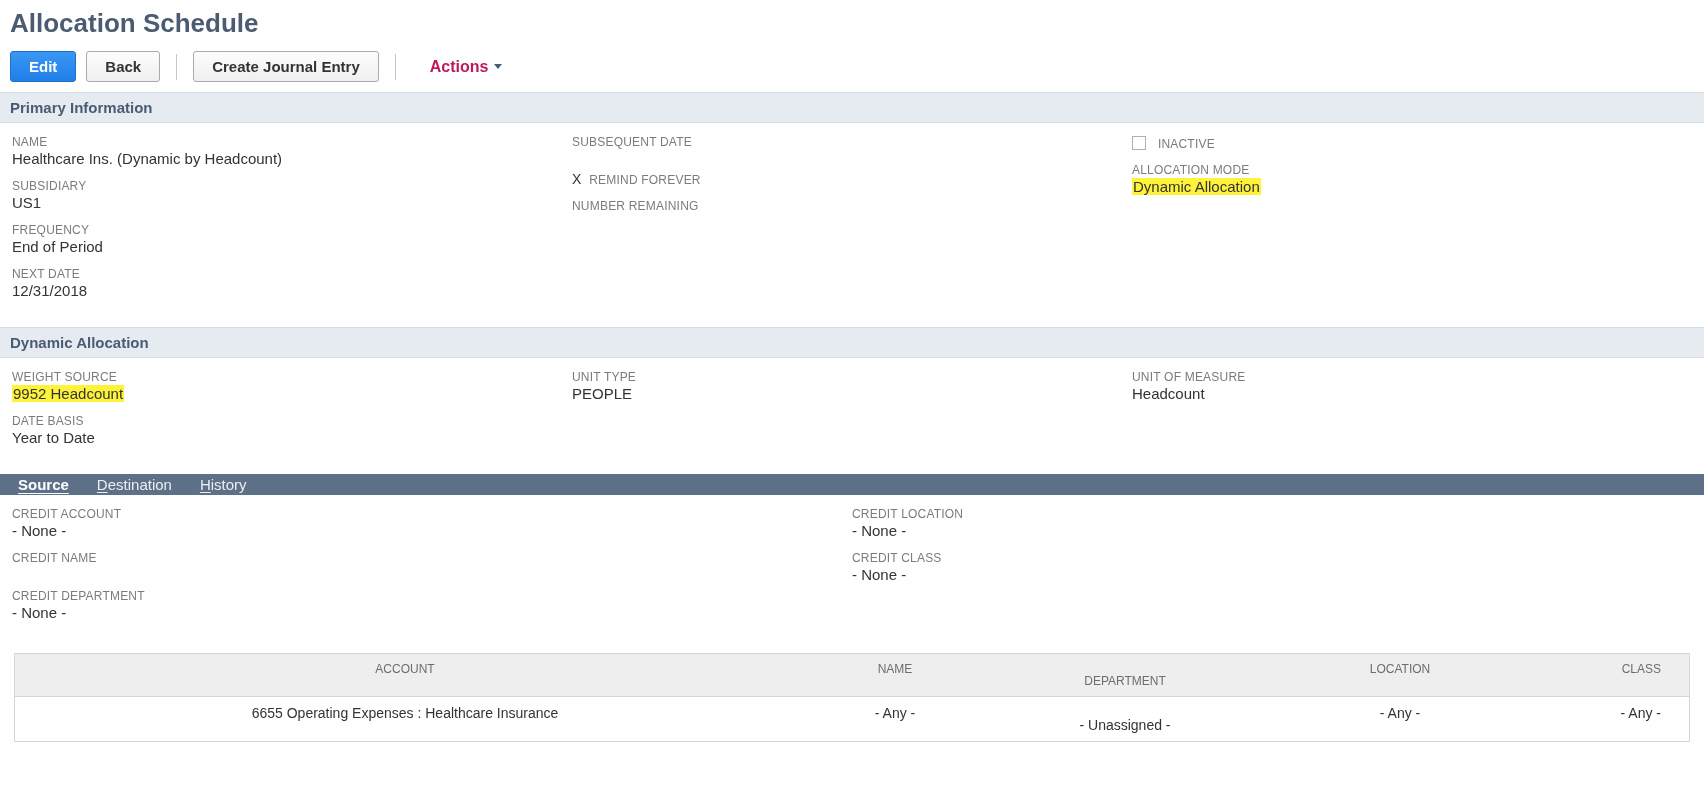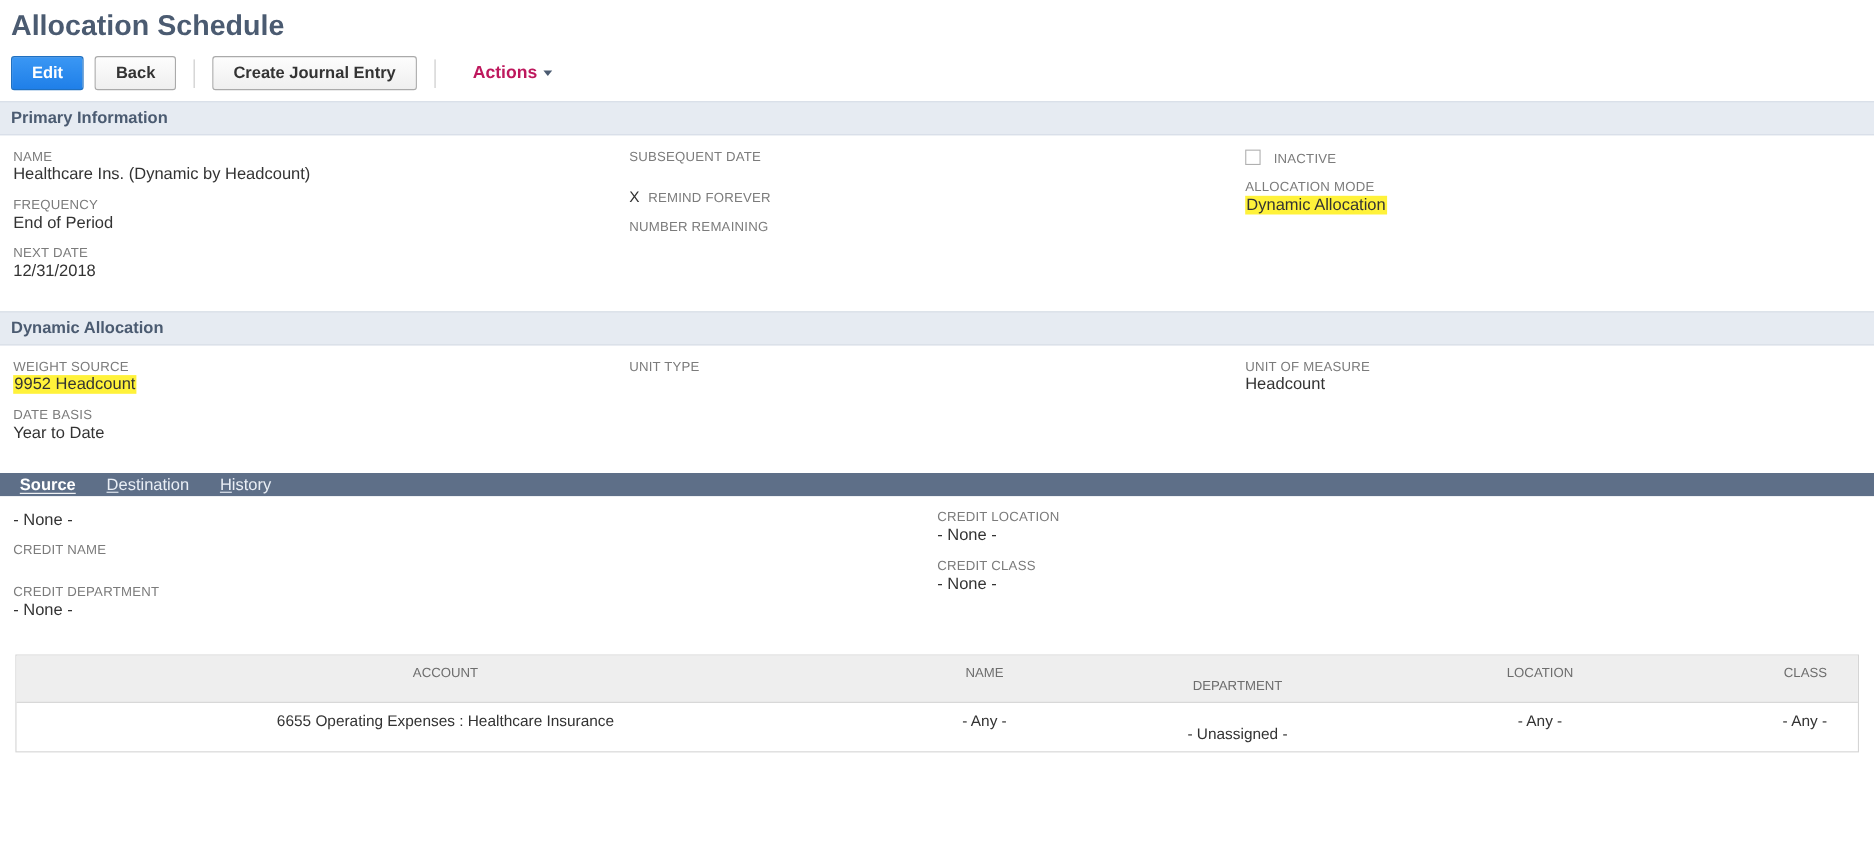--- a/index.html
+++ b/index.html
@@ -208,20 +208,24 @@
 
   <div class="section-hdr">Primary Information</div>
   <div class="section-body">
     <div class="cols">
       <div class="col">
         <div class="field">
           <div class="label">NAME</div>
           <div class="value">Healthcare Ins. (Dynamic by Headcount)</div>
         </div>
         <div class="field">
+          <div class="label">SUBSIDIARY</div>
+          <div class="value">US1</div>
+        </div>
+        <div class="field">
           <div class="label">FREQUENCY</div>
           <div class="value">End of Period</div>
         </div>
         <div class="field">
           <div class="label">NEXT DATE</div>
           <div class="value">12/31/2018</div>
         </div>
       </div>
       <div class="col">
         <div class="field">
@@ -257,20 +261,21 @@
           <div class="value"><span class="hl">9952 Headcount</span></div>
         </div>
         <div class="field">
           <div class="label">DATE BASIS</div>
           <div class="value">Year to Date</div>
         </div>
       </div>
       <div class="col">
         <div class="field">
           <div class="label">UNIT TYPE</div>
+          <div class="value">PEOPLE</div>
         </div>
       </div>
       <div class="col">
         <div class="field">
           <div class="label">UNIT OF MEASURE</div>
           <div class="value">Headcount</div>
         </div>
       </div>
     </div>
   </div>
@@ -278,20 +283,21 @@
   <div class="tabbar">
     <div class="tab active">Source</div>
     <div class="tab"><span class="tab-underline">D</span>estination</div>
     <div class="tab"><span class="tab-underline">H</span>istory</div>
   </div>
 
   <div class="section-body">
     <div class="cols">
       <div class="col">
         <div class="field">
+          <div class="label">CREDIT ACCOUNT</div>
           <div class="value">- None -</div>
         </div>
         <div class="field">
           <div class="label">CREDIT NAME</div>
           <div class="value"></div>
         </div>
         <div class="field" style="margin-top:24px;">
           <div class="label">CREDIT DEPARTMENT</div>
           <div class="value">- None -</div>
         </div>

